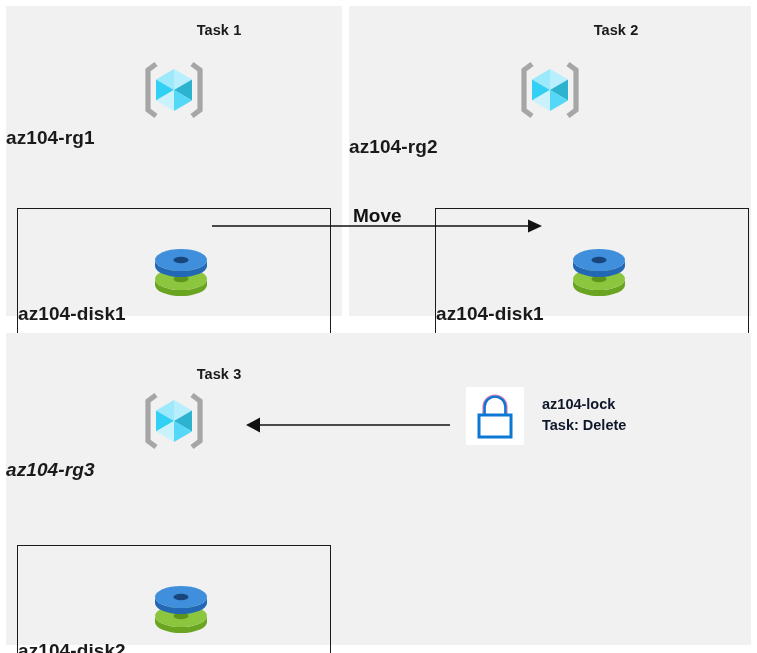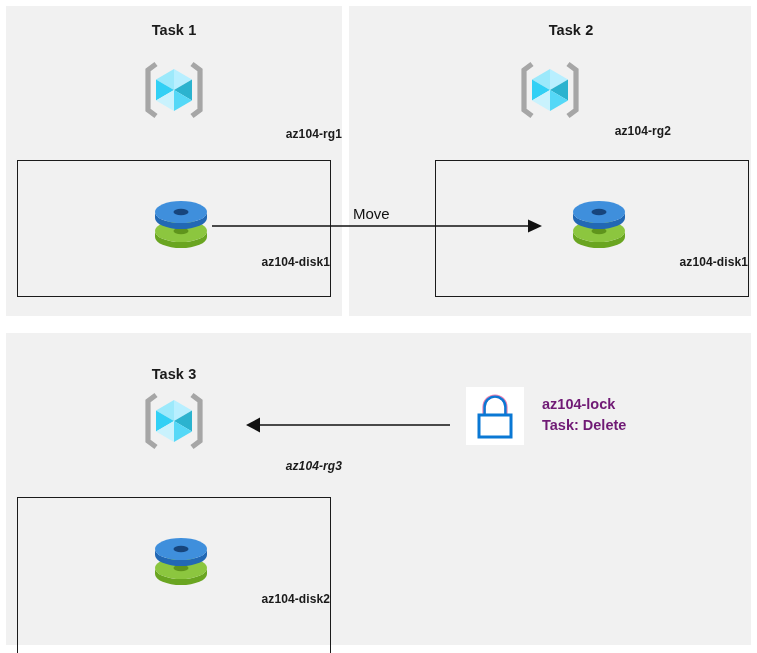--- a/index.html
+++ b/index.html
@@ -29,52 +29,54 @@
   #panel-task3 { left: 6px;   top: 333px; width: 745px; height: 312px; }
 
   .task-title {
     position: absolute;
     font-size: 14.5px;
     font-weight: bold;
     color: #1a1a1a;
     text-align: center;
     white-space: nowrap;
     letter-spacing: 0.1px;
+    padding-left: 45px;
   }
   .rg-label, .disk-label {
     position: absolute;
-    font-size: 12px;
+    font-size: 19px;
     font-weight: bold;
     color: #1a1a1a;
-    text-align: right;
+    text-align: left;
     white-space: nowrap;
     letter-spacing: 0.1px;
   }
   .inner-box {
     position: absolute;
     border: 1.4px solid #1b1b1b;
     background: transparent;
     box-sizing: border-box;
+    margin-top: 48px;
   }
   .icon-rg, .icon-disk, .icon-lock {
     position: absolute;
   }
   .arrow-wrap { position: absolute; }
   .move-label {
     position: absolute;
-    font-size: 15px;
-    font-weight: normal;
+    font-size: 19px;
+    font-weight: bold;
     color: #111;
     white-space: nowrap;
   }
   .lock-text {
     position: absolute;
     font-size: 14.5px;
     font-weight: bold;
-    color: #701a75;
+    color: #0f172a;
     line-height: 21px;
     white-space: nowrap;
   }
   .lock-text div { display: block; }
 </style>
 </head>
 <body>
 
 <div class="stage">
 
@@ -134,21 +136,21 @@
           <polygon points="32,11 32,32 14,21.5" fill="#9ce9fb"></polygon>
           <polygon points="32,11 50,21.5 32,32" fill="#b8efff"></polygon>
           <polygon points="14,21.5 32,32 14,42.5" fill="#32d0f5"></polygon>
           <polygon points="50,21.5 50,42.5 32,32" fill="#2bb3cf"></polygon>
           <polygon points="14,42.5 32,32 32,53" fill="#c9f2fd"></polygon>
           <polygon points="32,32 50,42.5 32,53" fill="#55d8f7"></polygon>
         </g>
       </svg>
     </div>
 
-    <div class="rg-label" style="left:0; top:118px; width:322px;">az104-rg2</div>
+    <div class="rg-label" style="left:0; top:130px; width:322px;">az104-rg2</div>
 
     <div class="inner-box" style="left:86px; top:154px; width:314px; height:137px;">
 
       <div class="icon-disk" style="left:131px; top:36px; width:64px; height:52px;">
         <svg width="64" height="52" viewBox="0 0 64 52">
           <path d="M6 34 a26 11 0 0 0 52 0 v6 a26 11 0 0 1 -52 0 z" fill="#6aa521"></path>
           <ellipse cx="32" cy="34" rx="26" ry="11" fill="#8cc63f"></ellipse>
           <ellipse cx="32" cy="34" rx="7.5" ry="3.2" fill="#5f941c"></ellipse>
           <path d="M6 15 a26 11 0 0 0 52 0 v6 a26 11 0 0 1 -52 0 z" fill="#2268b4"></path>
           <ellipse cx="32" cy="15" rx="26" ry="11" fill="#3f8fdc"></ellipse>

